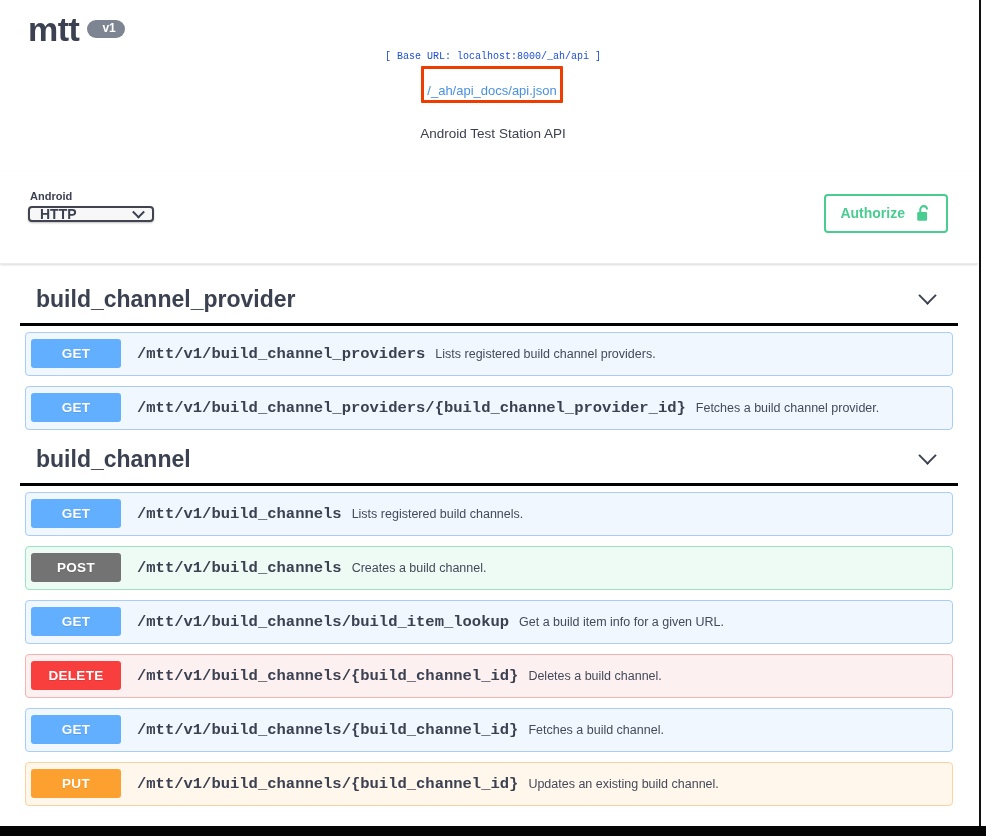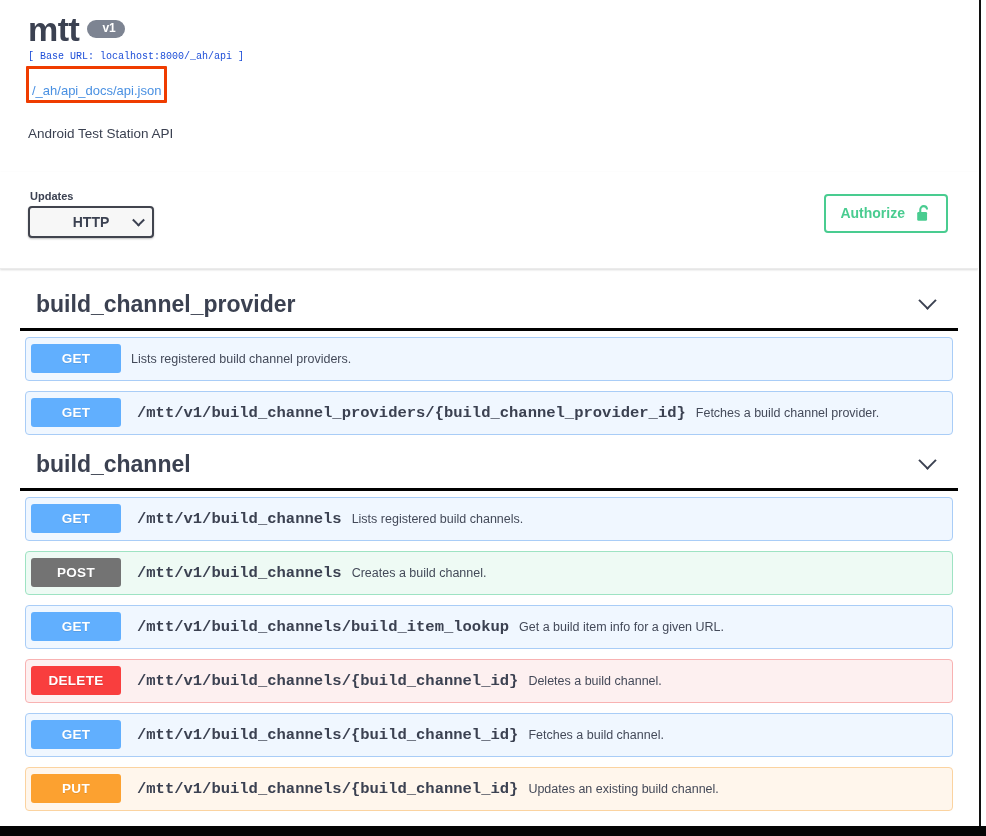--- a/index.html
+++ b/index.html
@@ -29,21 +29,21 @@
   .swagger {
     position: relative;
     width: 978px;
     height: 826px;
     background: #fff;
     overflow: hidden;
   }
 
   
   .info-wrap { padding: 12px 0 0 0; }
-  .info { padding: 0 20px 0 28px; }
+  .info { padding: 0 20px 0 28px; text-align: center; }
   .title-row {
     display: flex; align-items: flex-start; gap: 8px;
     margin: 0 0 2px 0;
   }
   .api-title {
     font-family: "Liberation Sans", sans-serif;
     font-size: 34px; font-weight: bold; color: #3b4151;
     line-height: 1.05; letter-spacing: -0.5px;
   }
   .version-badge {
@@ -89,25 +89,24 @@
   .schemes-col { display: flex; flex-direction: column; }
   .schemes-label {
     font-size: 11px; font-weight: bold; color: #3b4151;
     margin: 0 0 4px 2px; letter-spacing: 0px;
   }
   .scheme-select {
     position: relative;
     border: 2px solid #41444e;
     border-radius: 4px;
     background: #f7f7f7;
-    width: 126px; height: 32px;
+    width: 126px; height: 16px;
     display: flex; align-items: center;
     padding: 0 10px;
     box-shadow: 0 1px 2px 0 rgba(0,0,0,0.25);
-    justify-content: center;
   }
   .scheme-value {
     font-size: 14px; font-weight: bold; color: #3b4151;
     font-family: "Liberation Sans", sans-serif;
   }
   .chev {
     position: absolute; right: 9px; top: 50%;
     width: 9px; height: 9px;
     border-right: 2px solid #3b4151;
     border-bottom: 2px solid #3b4151;
@@ -212,21 +211,21 @@
         <div class="base-url">[ Base URL: localhost:8000/_ah/api ]</div>
         <div class="json-link-wrap">
           <a class="json-link" href="#">/_ah/api_docs/api.json</a>
         </div>
         <div class="description">Android Test Station API</div>
       </div>
     </div>
 
     <div class="scheme-container">
       <div class="schemes-col">
-        <label class="schemes-label">Updates</label>
+        <label class="schemes-label">Android</label>
         <div class="scheme-select">
           <span class="scheme-value">HTTP</span>
           <span class="chev"></span>
         </div>
       </div>
 
       <div class="auth-wrapper">
         <button class="btn-authorize">
           <span>Authorize</span>
           <svg class="lock-icon" viewBox="0 0 20 22">
@@ -240,20 +239,21 @@
     <div class="sections">
 
       <div class="opblock-tag-section">
         <div class="opblock-tag">
           <span class="tag-name">build_channel_provider</span>
           <span class="tag-chev"></span>
         </div>
         <div class="ops">
           <div class="opblock op-get">
             <span class="method m-get">GET</span>
+            <span class="op-path">/mtt/v1/build_channel_providers</span>
             <span class="op-desc">Lists registered build channel providers.</span>
           </div>
           <div class="opblock op-get">
             <span class="method m-get">GET</span>
             <span class="op-path">/mtt/v1/build_channel_providers/{build_channel_provider_id}</span>
             <span class="op-desc">Fetches a build channel provider.</span>
           </div>
         </div>
       </div>
 

